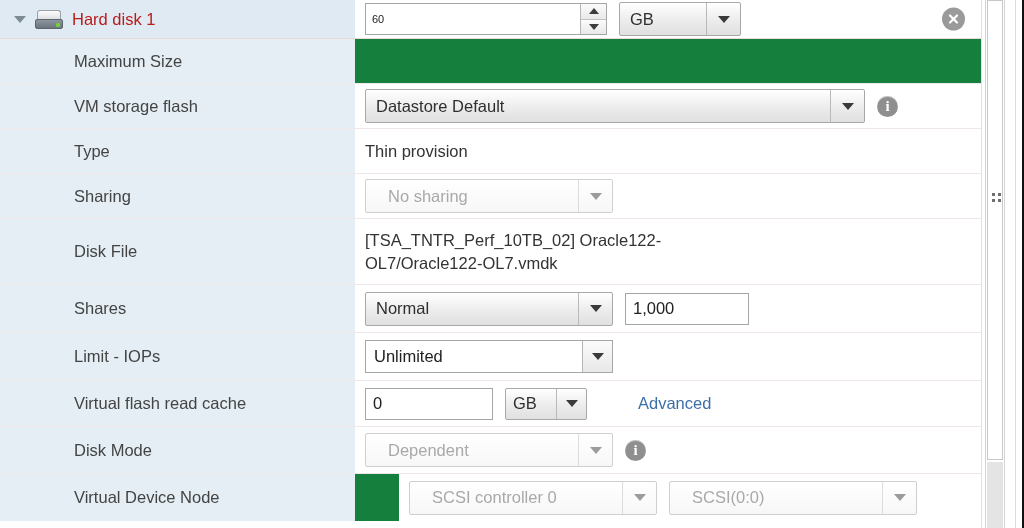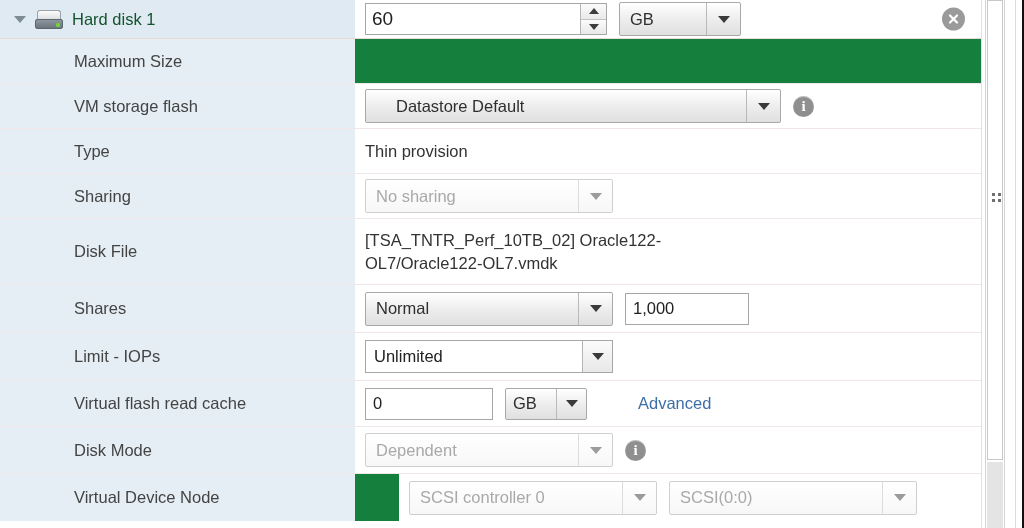--- a/index.html
+++ b/index.html
@@ -110,39 +110,39 @@
     box-sizing: border-box;
   }
   .hdd-icon .led {
     position: absolute; right: 3px; top: 13px;
     width: 4px; height: 4px;
     background: #6ed23a;
     border-radius: 1px;
   }
   .hdr-title {
     font-size: 16.5px;
-    color: #14532d;
+    color: #b91c1c;
   }
 
   
   .spin-wrap {
     display: flex;
     align-items: stretch;
     height: 32px;
     width: 242px;
     border: 1px solid #a6a6a6;
     background: #ffffff;
     box-sizing: border-box;
   }
   .spin-input {
     flex: 1;
     border: none;
     outline: none;
     font-family: "Liberation Sans", sans-serif;
-    font-size: 19px;
+    font-size: 11px;
     color: #222222;
     padding: 0 6px;
     background: #ffffff;
     min-width: 0;
   }
   .spin-btns {
     width: 26px;
     display: flex;
     flex-direction: column;
     border-left: 1px solid #b5b5b5;
@@ -193,20 +193,21 @@
     height: 100%;
     display: flex;
     align-items: center;
     justify-content: center;
     border-left: 1px solid #b9b9b9;
     box-sizing: border-box;
   }
   .combo.disabled {
     border-color: #cfcfcf;
     background: linear-gradient(180deg, #ffffff 0%, #f7f7f7 100%);
+    padding-left: 12px;
   }
   .combo.disabled .combo-text { color: #a9a9a9; }
   .combo.disabled .combo-arrow { border-left-color: #dcdcdc; }
   .arrow-dn {
     width: 0; height: 0;
     border-left: 6px solid transparent;
     border-right: 6px solid transparent;
     border-top: 7px solid #3a3a3a;
   }
   .combo.disabled .arrow-dn { border-top-color: #9b9b9b; }
@@ -393,21 +394,21 @@
       </div>
     </div>
 
     <div class="row" style="height:45px;">
       <div class="label-cell">Maximum Size</div>
     </div>
 
     <div class="row" style="height:45px;">
       <div class="label-cell">VM storage flash</div>
       <div class="value-cell">
-        <span class="combo" style="width:416px;padding-left:20px;">
+        <span class="combo" style="width:500px;">
           <span class="combo-text">Datastore Default</span>
           <span class="combo-arrow">
               <i class="arrow-dn"></i>
             </span>
         </span>
         <span class="ctl-gap"></span>
         <span class="info-icon">i</span>
       </div>
     </div>
 

